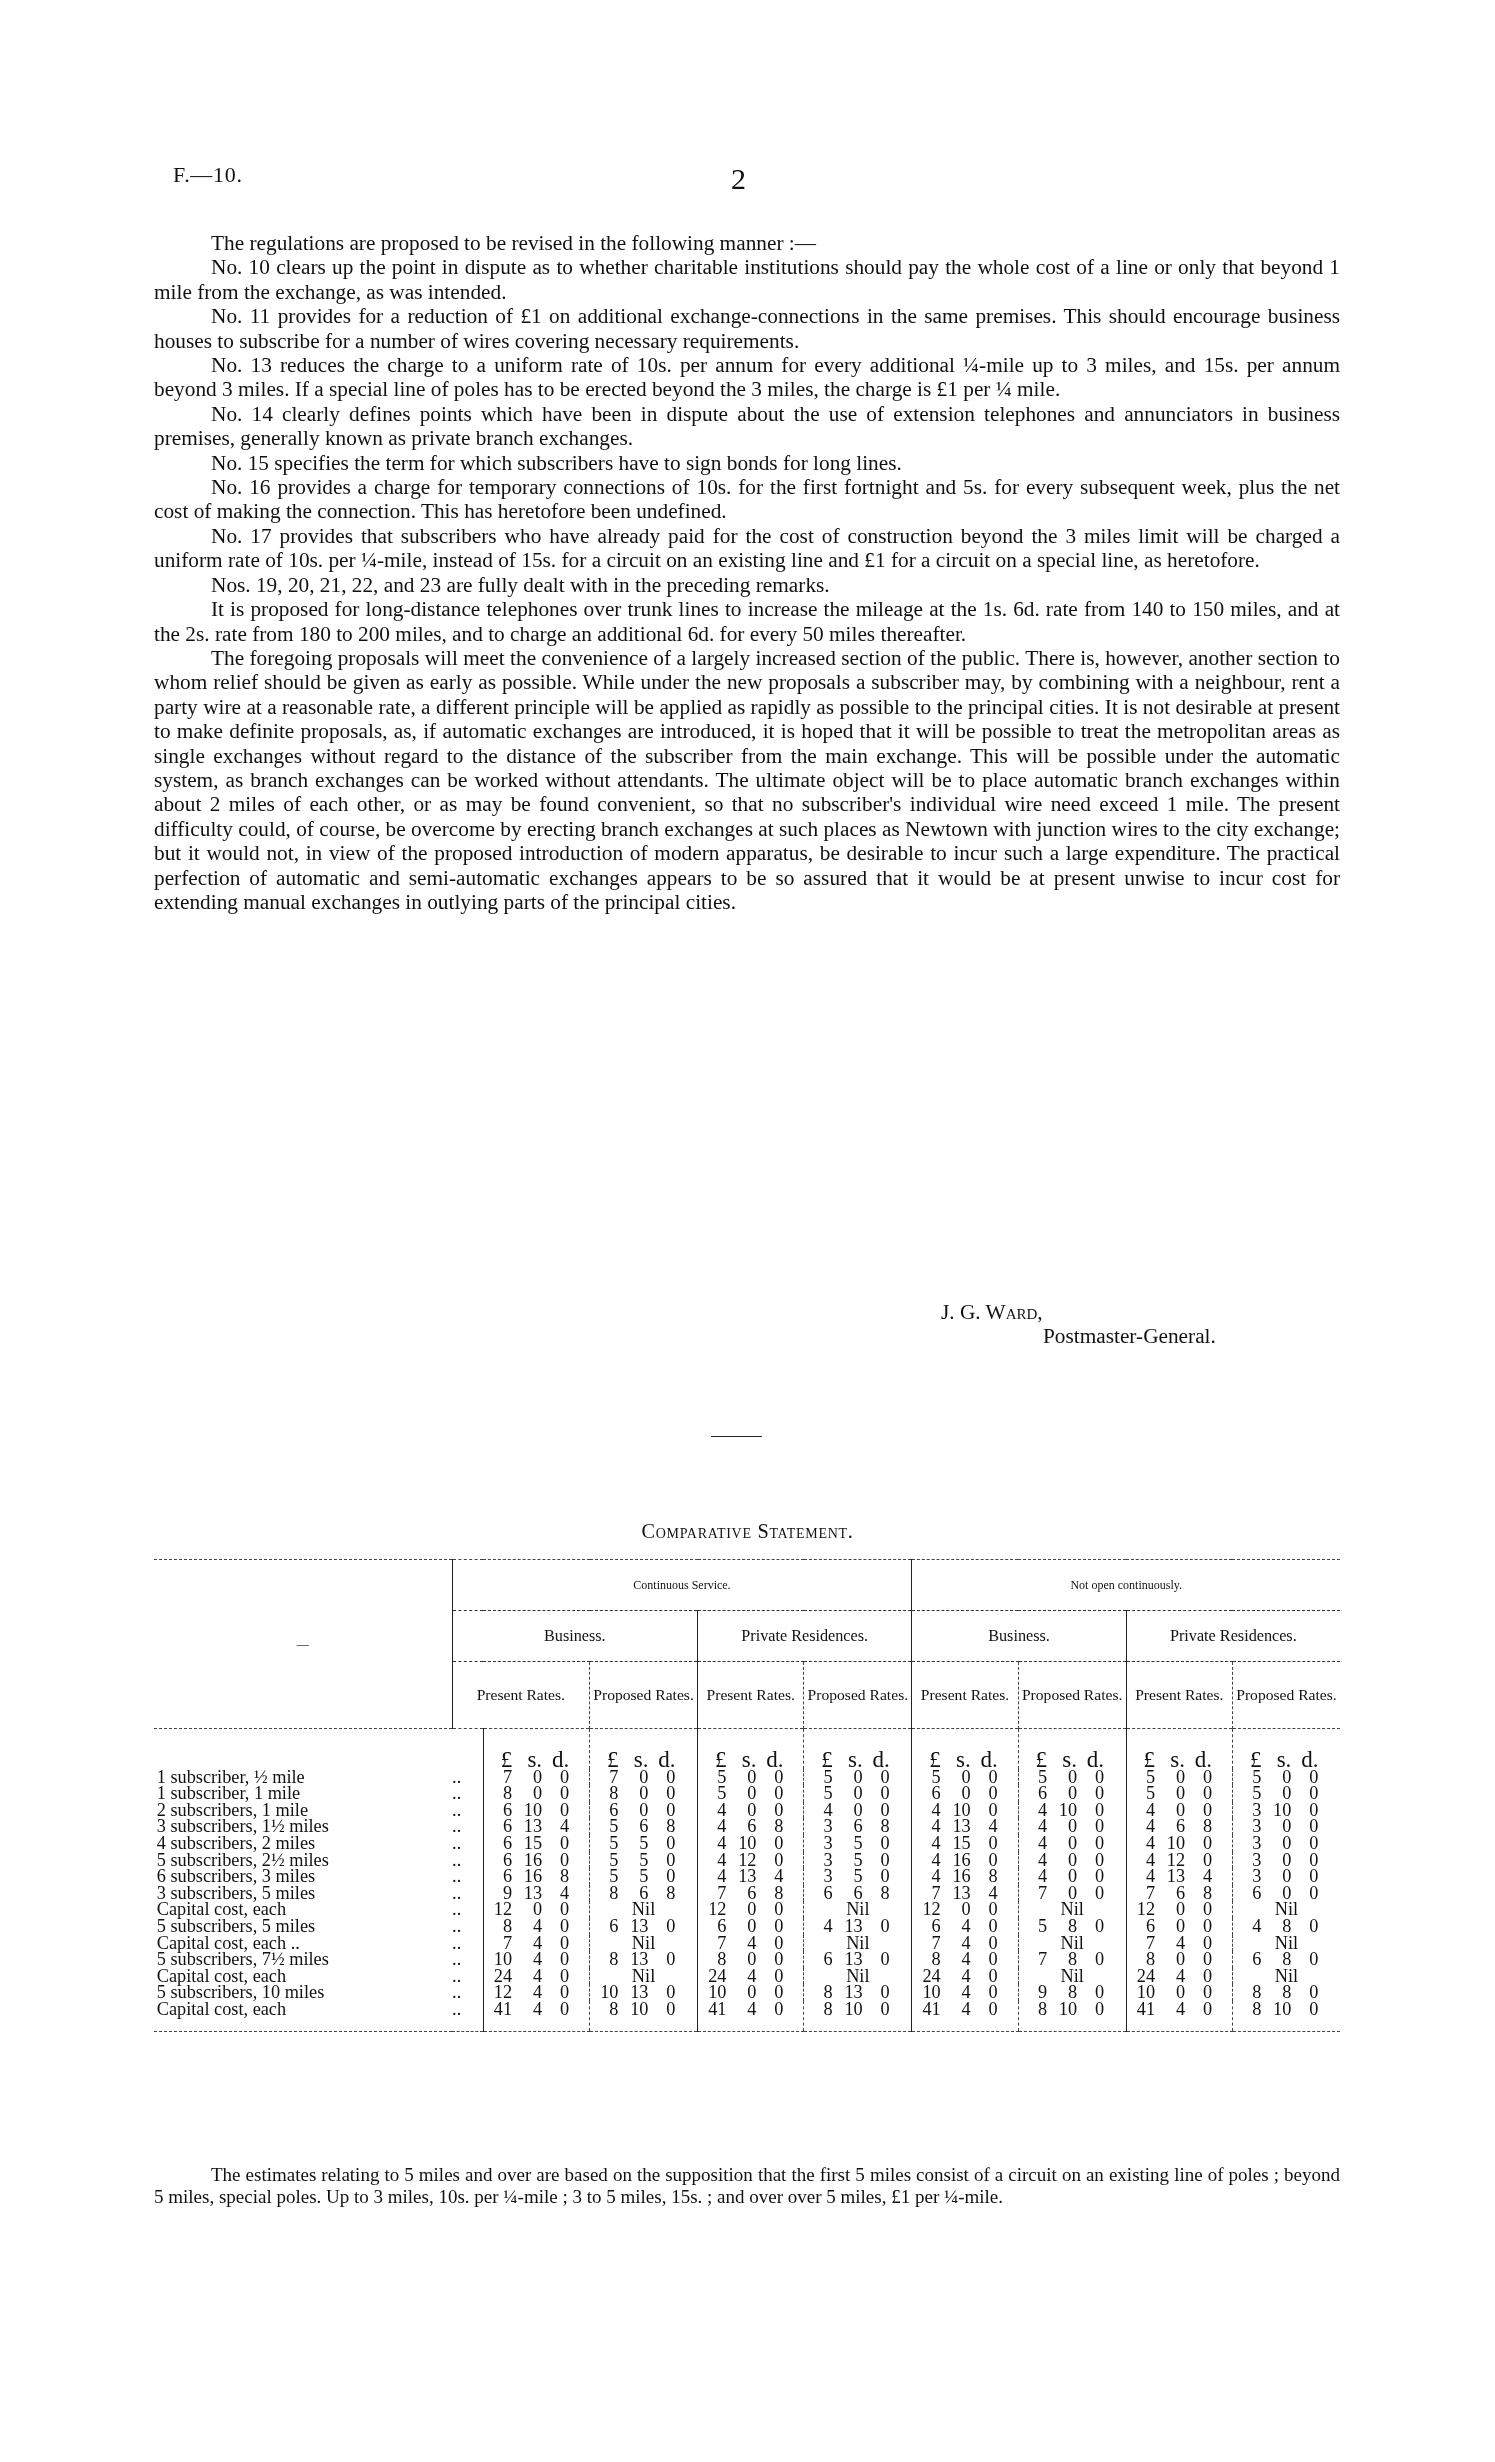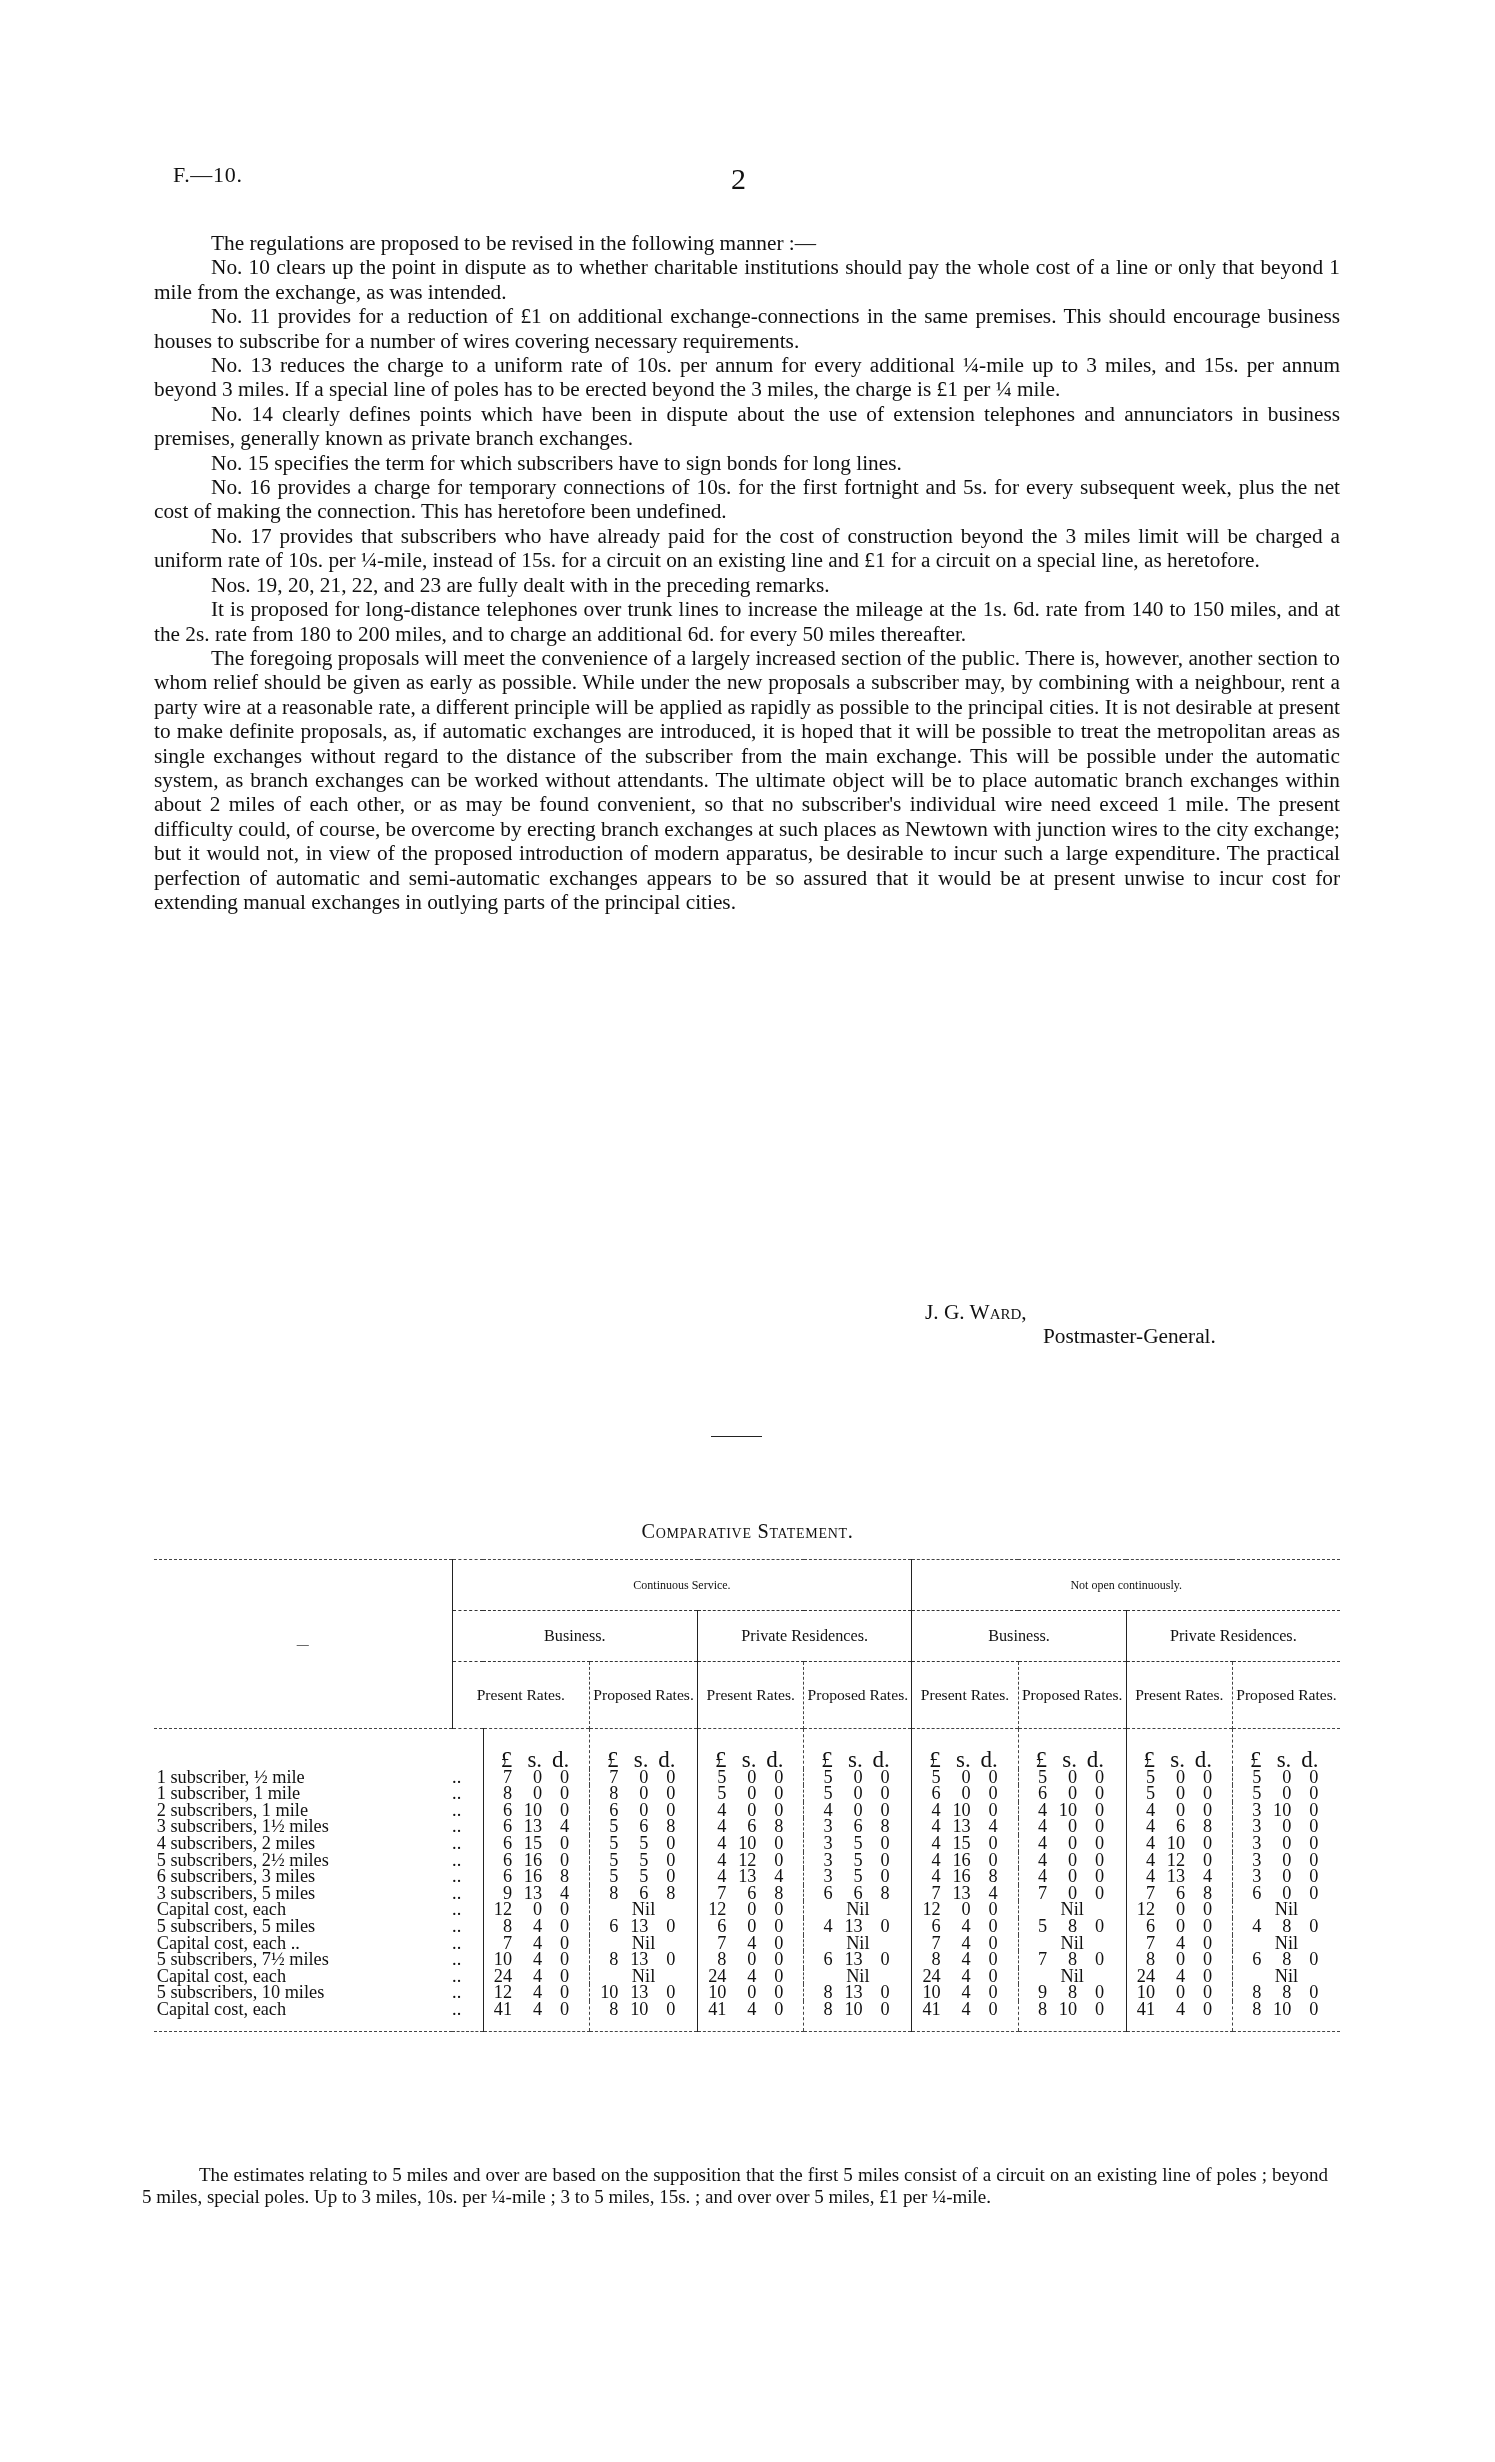--- a/index.html
+++ b/index.html
@@ -11,21 +11,21 @@
   .doc-id { position: absolute; left: 0; top: 0; font-size: 22px; letter-spacing: 0.7px; }
   .page-num { position: absolute; left: 558px; top: 0; font-size: 30px; }
 
   .body-text {
     position: absolute; top: 231px; left: 154px; width: 1186px;
     font-size: 21.3px; line-height: 24.4px; text-align: justify;
   }
   .body-text p { margin: 0; text-indent: 57px; }
 
   .signature { position: absolute; top: 1300px; left: 887px; font-size: 21.3px; line-height: 24.4px; }
-  .sig-name { font-variant: small-caps; margin-left: 38px; }
+  .sig-name { font-variant: small-caps; margin-left: 54px; }
   .sig-title { margin-left: 156px; }
 
   .rule-short { position: absolute; top: 1436px; left: 711px; width: 51px; border-top: 1.4px solid #222; }
 
   .table-title {
     position: absolute; top: 1520px; left: 0; width: 1495px; text-align: center;
     font-size: 20.3px; font-variant: small-caps; letter-spacing: 0.7px;
   }
 
   table.cmp {
@@ -47,21 +47,21 @@
   .dots { width: 32.5px; text-align: left; }
   .money { width: 107px; white-space: nowrap; }
   .money span { display: inline-block; text-align: right; }
   .money .l { width: 28.4px; }
   .money .s { width: 30px; }
   .money .d { width: 27px; }
   .money .nil { width: 107px; text-align: center; display: inline-block; }
   tbody tr:last-child td { padding-bottom: 13.5px; border-bottom: 1.4px dashed #444; }
 
   .footnote {
-    position: absolute; top: 2164px; left: 142px; width: 1186px;
+    position: absolute; top: 2164px; left: 154px; width: 1186px;
     font-size: 19px; line-height: 21.7px; text-align: justify;
   }
   .footnote p { margin: 0; text-indent: 57px; }
 </style>
 </head>
 <body>
 
 <div class="header">
   <span class="doc-id">F.—10.</span>
   <span class="page-num">2</span>

